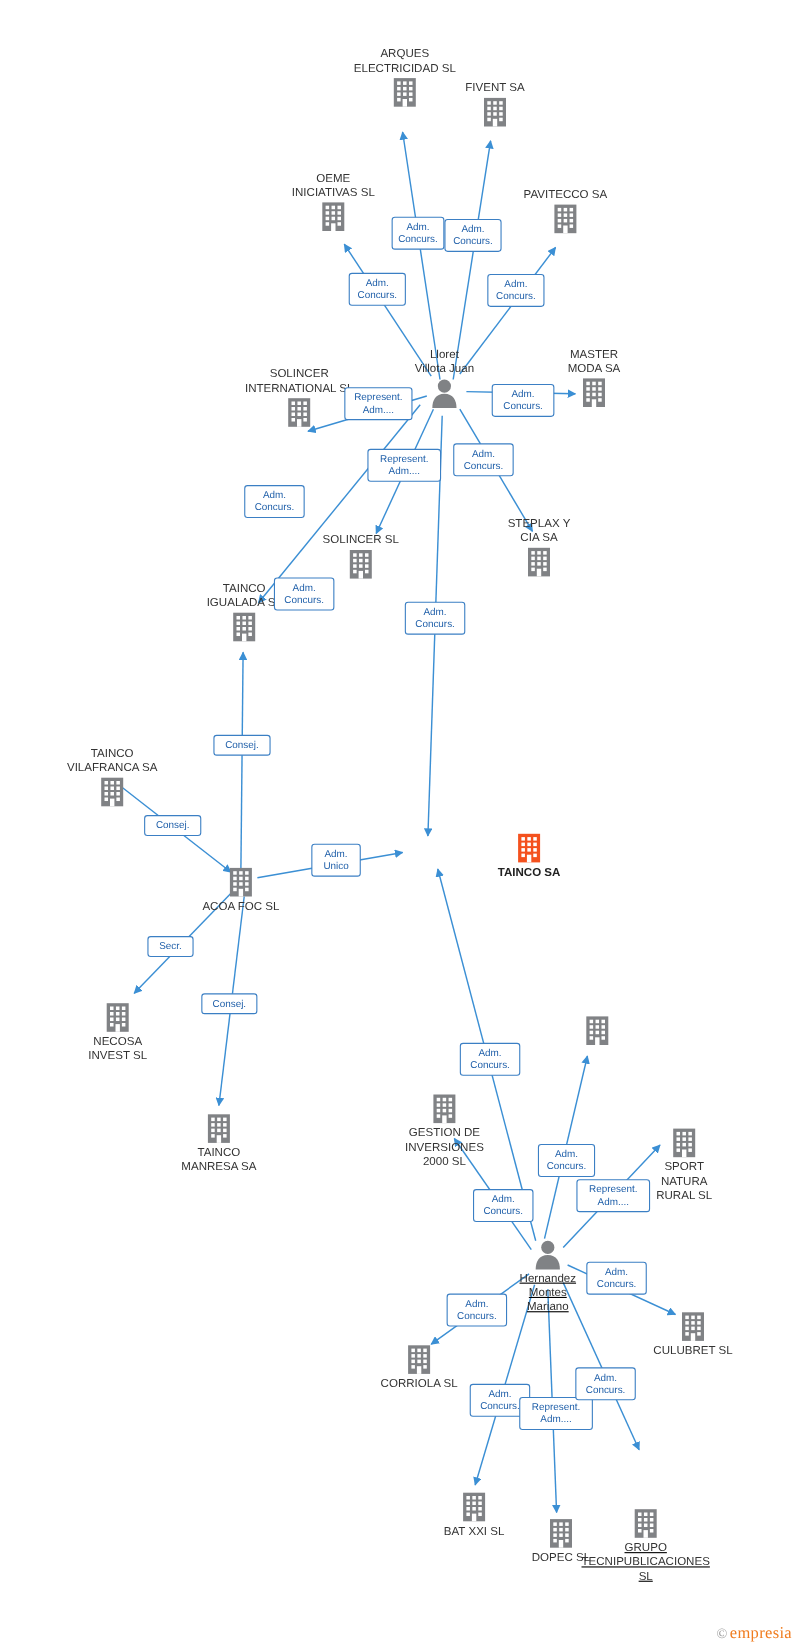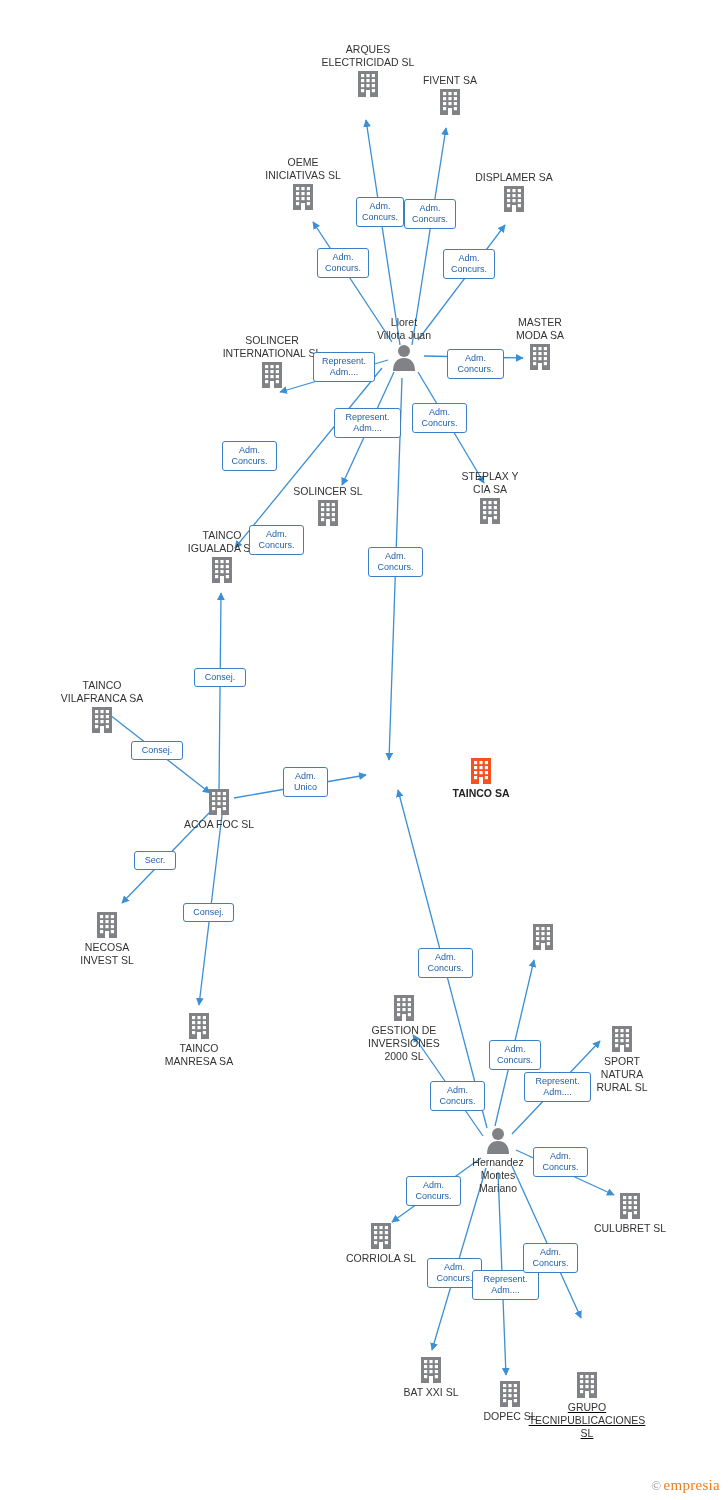--- a/index.html
+++ b/index.html
@@ -174,21 +174,21 @@
               <rect x="6" y="15" width="3.2" height="3.2"></rect>
               <rect x="11.4" y="15" width="3.2" height="3.2"></rect>
               <rect x="16.8" y="15" width="3.2" height="3.2"></rect>
               <rect x="6" y="20" width="3.2" height="3.2"></rect>
               <rect x="16.8" y="20" width="3.2" height="3.2"></rect>
               <rect x="11" y="21" width="4" height="7"></rect>
             </g>
           </svg></span>
       </div>
       <div class="node" style="left: 514px; top: 170px;">
-        <span class="caption">DISPLAMER SA</span>
+        <span class="caption">PAVITECCO SA</span>
         <span class="glyph"><svg width="26" height="30" viewBox="0 0 26 30">
             <rect x="3" y="2" width="20" height="26" fill="#808285"></rect>
             <g fill="#ffffff">
               <rect x="6" y="5" width="3.2" height="3.2"></rect>
               <rect x="11.4" y="5" width="3.2" height="3.2"></rect>
               <rect x="16.8" y="5" width="3.2" height="3.2"></rect>
               <rect x="6" y="10" width="3.2" height="3.2"></rect>
               <rect x="11.4" y="10" width="3.2" height="3.2"></rect>
               <rect x="16.8" y="10" width="3.2" height="3.2"></rect>
               <rect x="6" y="15" width="3.2" height="3.2"></rect>
@@ -471,21 +471,21 @@
               <rect x="16.8" y="15" width="3.2" height="3.2"></rect>
               <rect x="6" y="20" width="3.2" height="3.2"></rect>
               <rect x="16.8" y="20" width="3.2" height="3.2"></rect>
               <rect x="11" y="21" width="4" height="7"></rect>
             </g>
           </svg></span>
         <span class="caption">SPORT
 NATURA
 RURAL SL</span>
       </div>
-      <div class="node person" style="left: 498px; top: 1125px;">
+      <div class="node person" style="left: 498px; top: 1125px; text-decoration: underline;">
         <span class="glyph"><svg width="26" height="30" viewBox="0 0 26 30">
             <circle cx="13" cy="9" r="6" fill="#808285"></circle>
             <path d="M 13 16 C 5 16 2 22 2 29 L 24 29 C 24 22 21 16 13 16 Z" fill="#808285"></path>
           </svg></span>
         <span class="caption">Hernandez
 Montes
 Mariano</span>
       </div>
       <div class="node" style="left: 630px; top: 1191px;">
         <span class="glyph"><svg width="26" height="30" viewBox="0 0 26 30">

